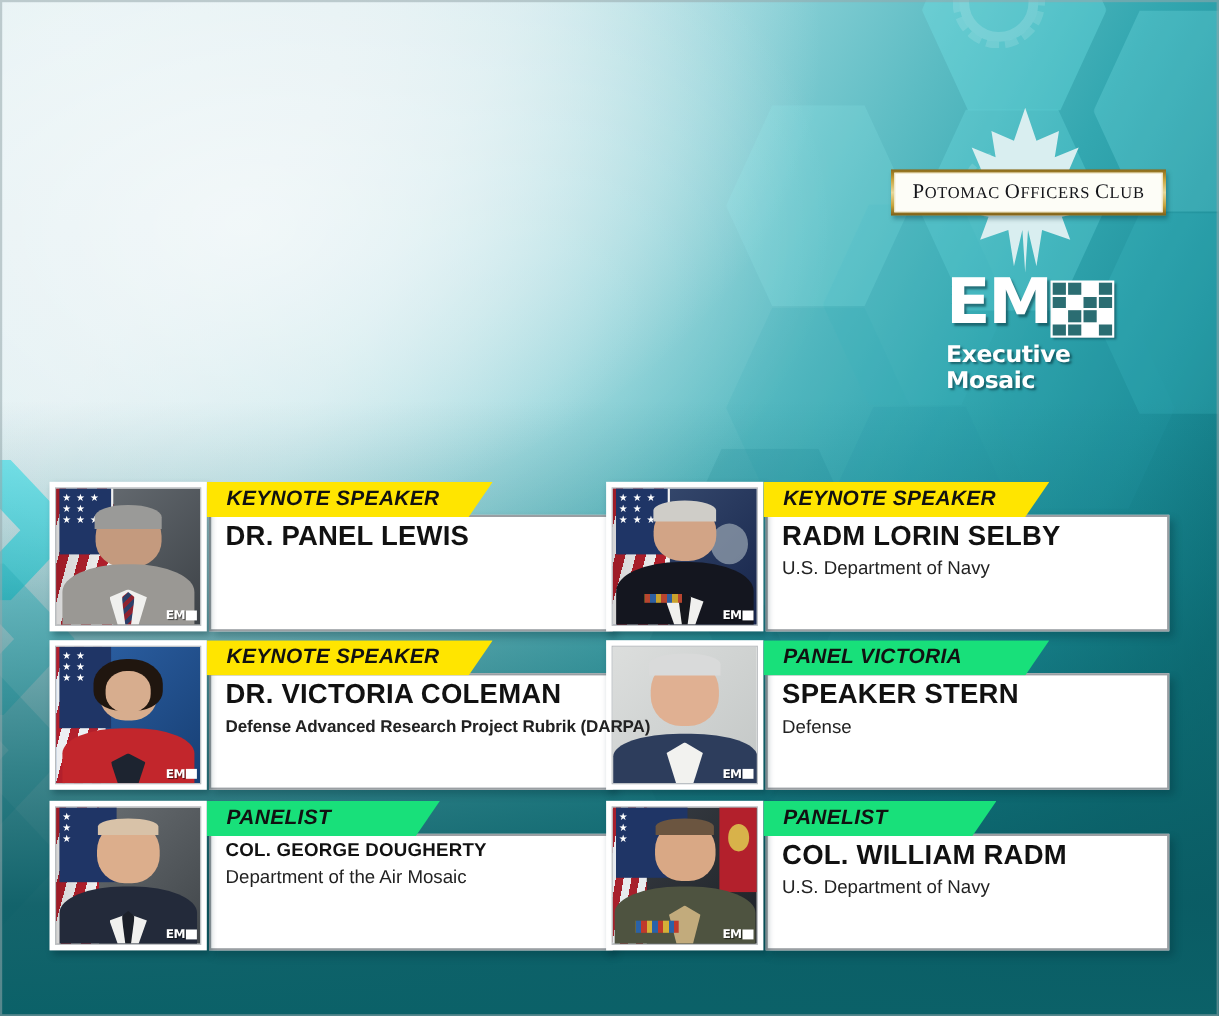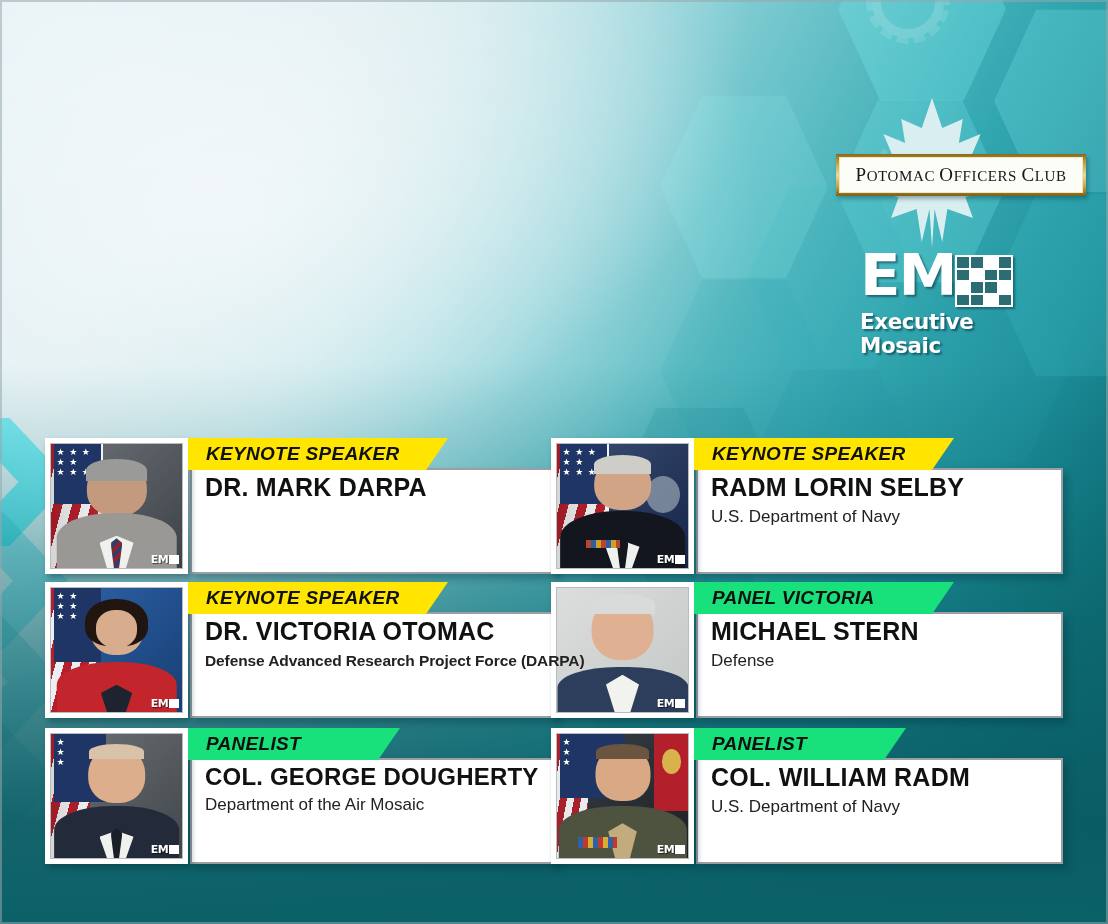--- a/index.html
+++ b/index.html
@@ -100,21 +100,21 @@
     clip-path:polygon(
       50% 0%, 58% 20%, 74% 14%, 71% 30%, 88% 24%, 80% 40%,
       100% 40%, 86% 54%, 98% 62%, 76% 66%, 82% 80%, 62% 74%,
       58% 96%, 52% 74%, 50% 100%, 48% 74%, 42% 96%, 38% 74%,
       18% 80%, 24% 66%, 2% 62%, 14% 54%, 0% 40%, 20% 40%,
       12% 24%, 29% 30%, 26% 14%, 42% 20%);
   }
   .poc-bar{
     position:absolute;left:0;top:50px;width:250px;height:42px;
     background:linear-gradient(180deg,#8a6a1c,#c6a33c 22%,#e8d89a 50%,#c6a33c 78%,#7d5f17);
-    padding:3px;box-shadow:2px 3px 4px rgba(0,50,60,0.35);margin-left:26px;
+    padding:3px;box-shadow:2px 3px 4px rgba(0,50,60,0.35);
   }
   .poc-inner{
     width:100%;height:100%;background:#fdfdf7;
     display:flex;align-items:center;justify-content:center;
     border:1px solid #efe6c8;
   }
   .poc-inner span{
     font-family:"Liberation Serif", serif;
     font-size:19px;color:#14151a;letter-spacing:0.6px;
     white-space:nowrap;
@@ -182,21 +182,21 @@
   }
   .ribbon span{
     font-size:19px;font-weight:700;font-style:italic;color:#111;
     letter-spacing:0.3px;padding-left:18px;white-space:nowrap;
   }
   .ctext{position:absolute;left:160px;top:36px;width:380px;z-index:5;}
   .c-name{
     font-size:25px;font-weight:700;color:#111;letter-spacing:0.2px;
     white-space:nowrap;line-height:1.1;
   }
-  .c-name.sm{font-size:24px;}
+  .c-name.sm{font-size:17px;}
   .c-org{
     font-size:17px;color:#222;margin-top:6px;white-space:nowrap;line-height:1.1;
   }
   .c-org.tight{font-size:15.5px;font-weight:700;letter-spacing:-0.1px;}
   
   .ph-bg{position:absolute;inset:0;}
   .flag{
     position:absolute;left:0;top:0;bottom:0;width:40%;
     background:
       linear-gradient(90deg, rgba(0,0,0,.12), rgba(0,0,0,0)),
@@ -310,21 +310,21 @@
           <div class="torso" style="width:92%;height:44%;background:#9a9894;"></div>
           <div class="shirt"></div>
           <div class="tie" style="background:repeating-linear-gradient(135deg,#8d2230 0 4px,#2d3f68 4px 8px);"></div>
           <div class="wm">
             <b>EM</b>
               <u></u>
           </div>
         </div>
       </div>
       <div class="ctext">
-        <div class="c-name">DR. MARK DARPA</div>
+        <div class="c-name">DR. PANEL LEWIS</div>
       </div>
     </div>
 
     <div class="card" style="left:551px;top:8px;">
       <div class="panel"></div>
       <div class="ribbon" style="background:#ffe500;">
         <span>KEYNOTE SPEAKER</span>
       </div>
       <div class="photo">
         <div class="photo-inner">
@@ -365,22 +365,22 @@
           <div style="position:absolute;left:34%;top:18%;width:32%;height:30%;background:#d7ad8e;border-radius:46%;"></div>
           <div class="torso" style="width:92%;height:40%;background:#c2262c;"></div>
           <div style="position:absolute;left:50%;transform:translateX(-50%);bottom:0;width:24%;height:22%;background:#1d2430;clip-path:polygon(50% 0,100% 30%,80% 100%,20% 100%,0 30%);"></div>
           <div class="wm">
             <b>EM</b>
               <u></u>
           </div>
         </div>
       </div>
       <div class="ctext">
-        <div class="c-name">DR. VICTORIA OTOMAC</div>
-        <div class="c-org tight">Defense Advanced Research Project Force (DARPA)</div>
+        <div class="c-name">DR. VICTORIA COLEMAN</div>
+        <div class="c-org tight">Defense Advanced Research Project Rubrik (DARPA)</div>
       </div>
     </div>
 
     <div class="card" style="left:551px;top:152px;">
       <div class="panel"></div>
       <div class="ribbon" style="background:#18e07a;">
         <span>PANEL VICTORIA</span>
       </div>
       <div class="photo">
         <div class="photo-inner">
@@ -389,21 +389,21 @@
           <div style="position:absolute;left:25%;top:5%;width:50%;height:16%;background:#d9dada;border-radius:50% 50% 0 0;"></div>
           <div class="torso" style="width:100%;height:36%;background:#2d3d5c;"></div>
           <div style="position:absolute;left:50%;transform:translateX(-50%);bottom:0;width:30%;height:30%;background:#f2f2ef;clip-path:polygon(50% 0,92% 26%,70% 100%,30% 100%,8% 26%);"></div>
           <div class="wm">
             <b>EM</b>
               <u></u>
           </div>
         </div>
       </div>
       <div class="ctext">
-        <div class="c-name">MICHAEL STERN</div>
+        <div class="c-name">SPEAKER STERN</div>
         <div class="c-org">Defense</div>
       </div>
     </div>
 
     <div class="card" style="left:45px;top:298px;">
       <div class="panel"></div>
       <div class="ribbon" style="background:#18e07a;width:212px;">
         <span>PANELIST</span>
       </div>
       <div class="photo">

